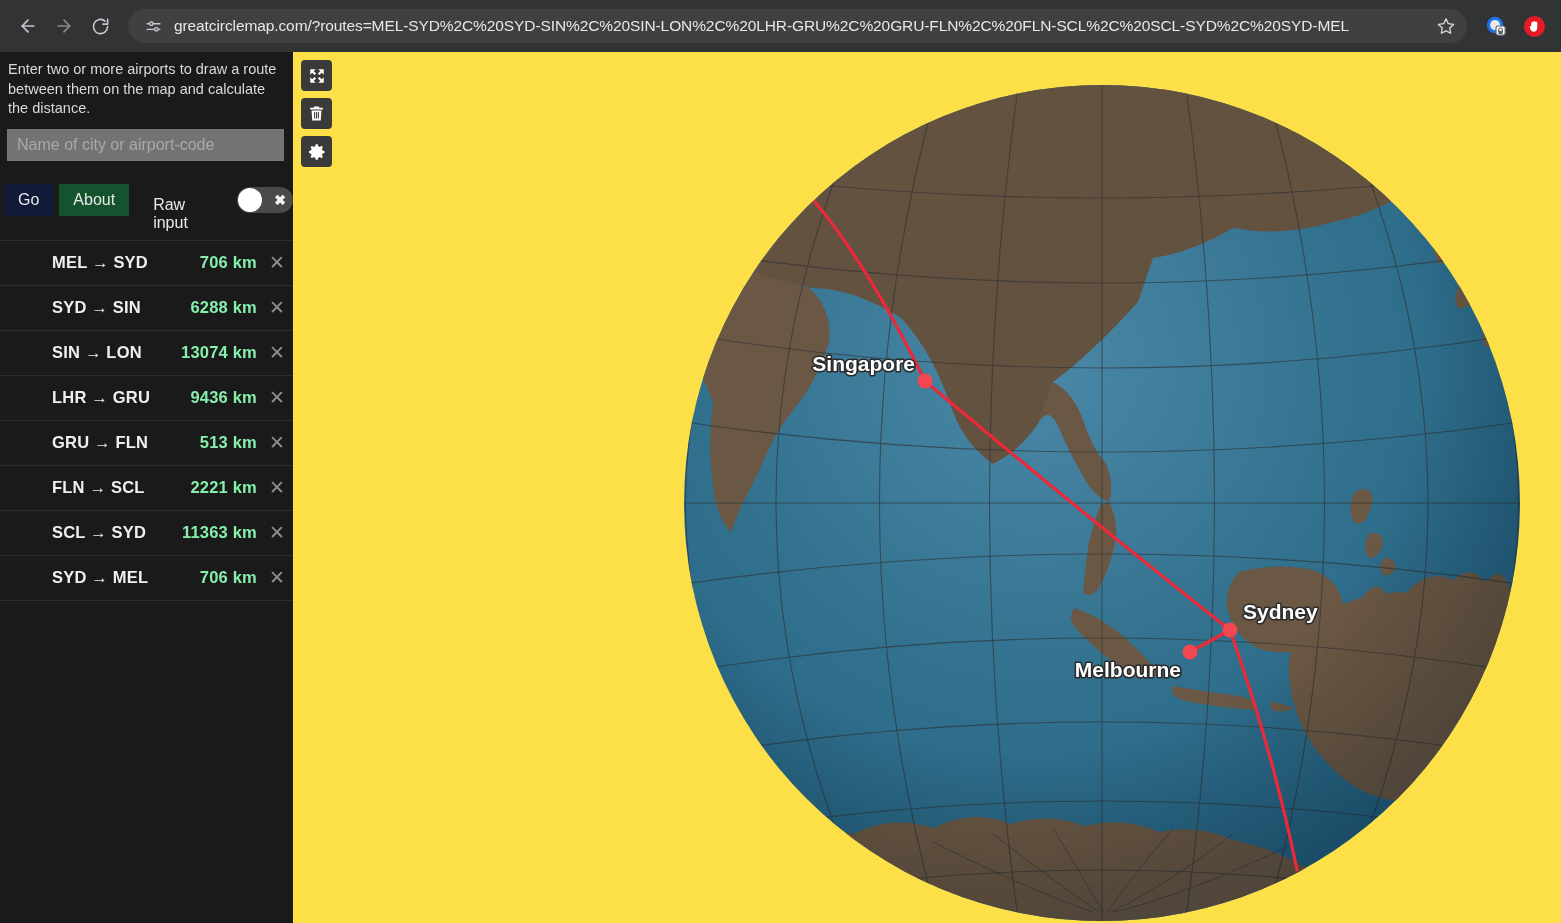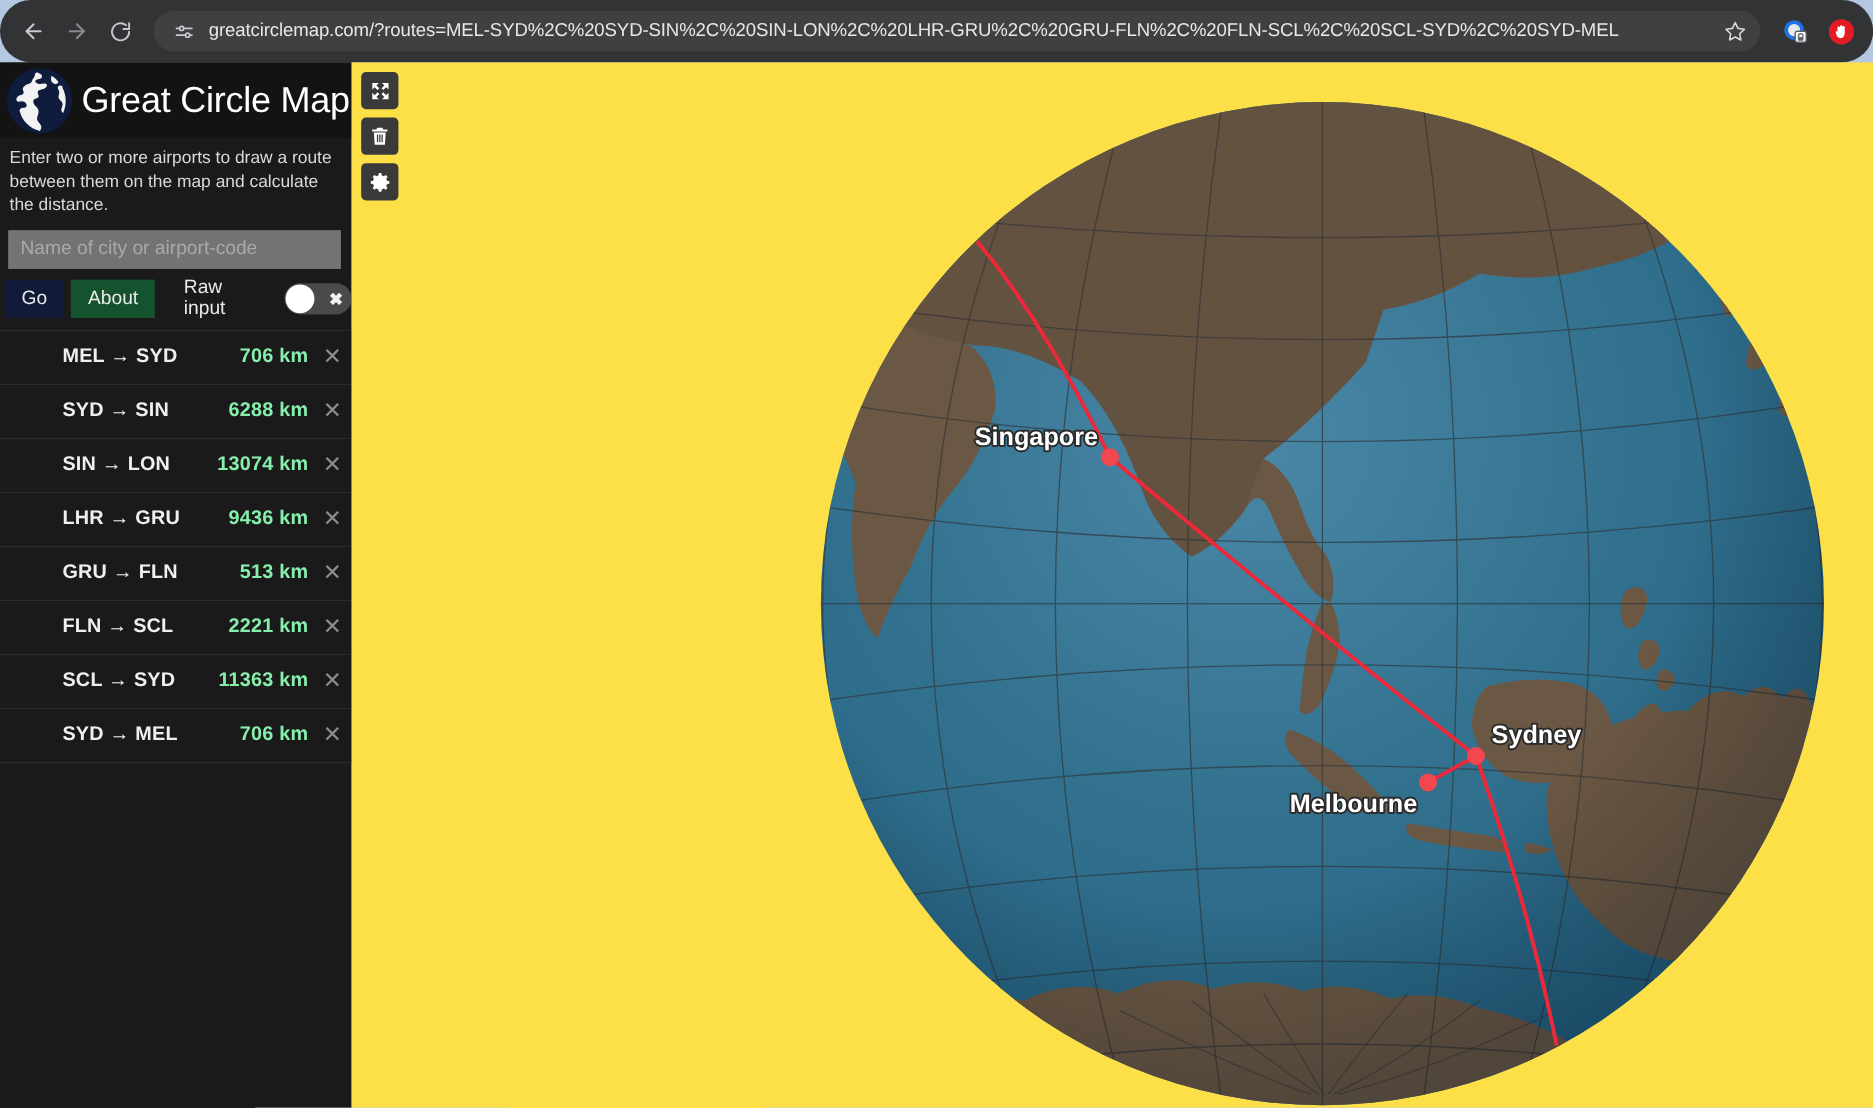--- a/index.html
+++ b/index.html
@@ -11,21 +11,20 @@
   }
 
   
   #browser-chrome {
     position: absolute; top: 0; left: 0;
     width: 1561px; height: 52px;
     background: #323335;
     display: flex; align-items: center;
     padding: 0 12px;
     gap: 4px;
-    border-radius: 26px;
   }
   .nav-btn {
     width: 32px; height: 32px;
     display: flex; align-items: center; justify-content: center;
     border-radius: 50%;
     color: #c8c9cc;
     flex: 0 0 auto;
   }
   .nav-btn.disabled { color: #8a8b8e; }
   .nav-btn svg { display: block; }
@@ -129,20 +128,21 @@
     padding: 6px 14px;
     cursor: pointer;
     line-height: 1.25;
   }
   #go-button { background: #111a38; }
   #about-button { background: #14532d; }
   #raw-input-label {
     color: #e9e9ea;
     font-size: 16px;
     margin-left: 18px;
+    margin-top: 28px;
   }
   #raw-input-toggle {
     position: relative;
     width: 56px; height: 26px;
     background: #4a4a4a;
     border-radius: 13px;
     margin-left: 7px;
     display: flex; align-items: center;
     cursor: pointer;
   }
@@ -281,31 +281,20 @@
   <div class="ext-icon">
     <svg width="23" height="23" viewBox="0 0 24 24">
       <circle cx="12" cy="12" r="11" fill="#e21b24"></circle>
       <path d="M8.6 12.2V8.4a1.05 1.05 0 0 1 2.1 0v3.1V7.3a1.05 1.05 0 0 1 2.1 0v4.2V8.1a1.05 1.05 0 0 1 2.1 0v4.3c0 3.1-1.3 5.1-3.6 5.1-2.2 0-3.2-1.4-3.7-3.1l-.6-2c-.25-.85 1.1-1.35 1.5-.5z" fill="#ffffff"></path>
     </svg>
   </div>
 </div>
 
 <div id="sidebar">
 
-  <div id="sidebar-header">
-    <svg id="logo-globe" viewBox="0 0 64 64">
-      <circle cx="32" cy="32" r="30" fill="#101c3d"></circle>
-      <g fill="#f2f2f2">
-        <path d="M30 6c3 1 5 2.5 4 4.5-1 2-4 1-5.5 2.5s1 3 3 3.5 4.5-1 6.5 0 0 3.5-2 4.5-4.5.5-5.5 2.5 1.5 3.5.5 5-3.5 1-4.5 3 .5 4 2 5.5 3 3.5 2.5 6-2 5-1 7 3 3 3.5 5.5c.3 1.6-.2 3.1-1.2 4.2-9.4-2.1-16.8-9.6-18.8-19 .6-1.5 2-2.4 3.5-2.2 2 .3 3.5-1 3-3s-2.5-3-4.5-3-3.5 1-4.5-.5 0-3.5 1.5-4.5 3.5-.5 4.5-2-.5-3-.5-4.5 1.5-2.5 3-3.5 3-.5 4.5-2 1-3.5 2.5-4.5S27 5 30 6z"></path>
-        <path d="M43 9c2.5 1.5 4.7 3.5 6.4 5.8-.6 1.3-1.9 2-3.4 1.7-2-.5-3.5-2-3.5-4 0-1.4.2-2.6.5-3.5z"></path>
-        <path d="M53 20c2 3.5 3 7.6 3 12 0 4-.8 7.8-2.3 11.2-1.2-.7-2-2-1.7-3.4.4-2 1.5-3.5 1-5.5s-3-3-3.5-5 1-4 .5-6 -2-3-1-4.5c.8-1.2 2.5-1.3 4-.3z"></path>
-      </g>
-    </svg>
-    <div id="app-title">Great Circle Map</div>
-  </div>
 
   <div id="sidebar-desc">Enter two or more airports to draw a route between them on the map and calculate the distance.</div>
 
   <input id="airport-input" type="text" placeholder="Name of city or airport-code" style="">
 
   <div id="controls-row">
     <button id="go-button" class="ctrl-btn">Go</button>
     <button id="about-button" class="ctrl-btn">About</button>
     <span id="raw-input-label">Raw input</span>
     <div id="raw-input-toggle">

